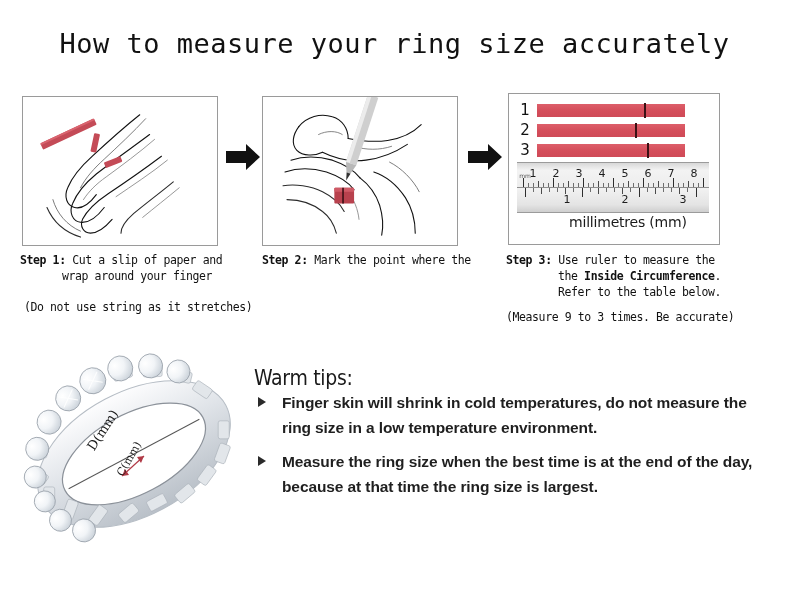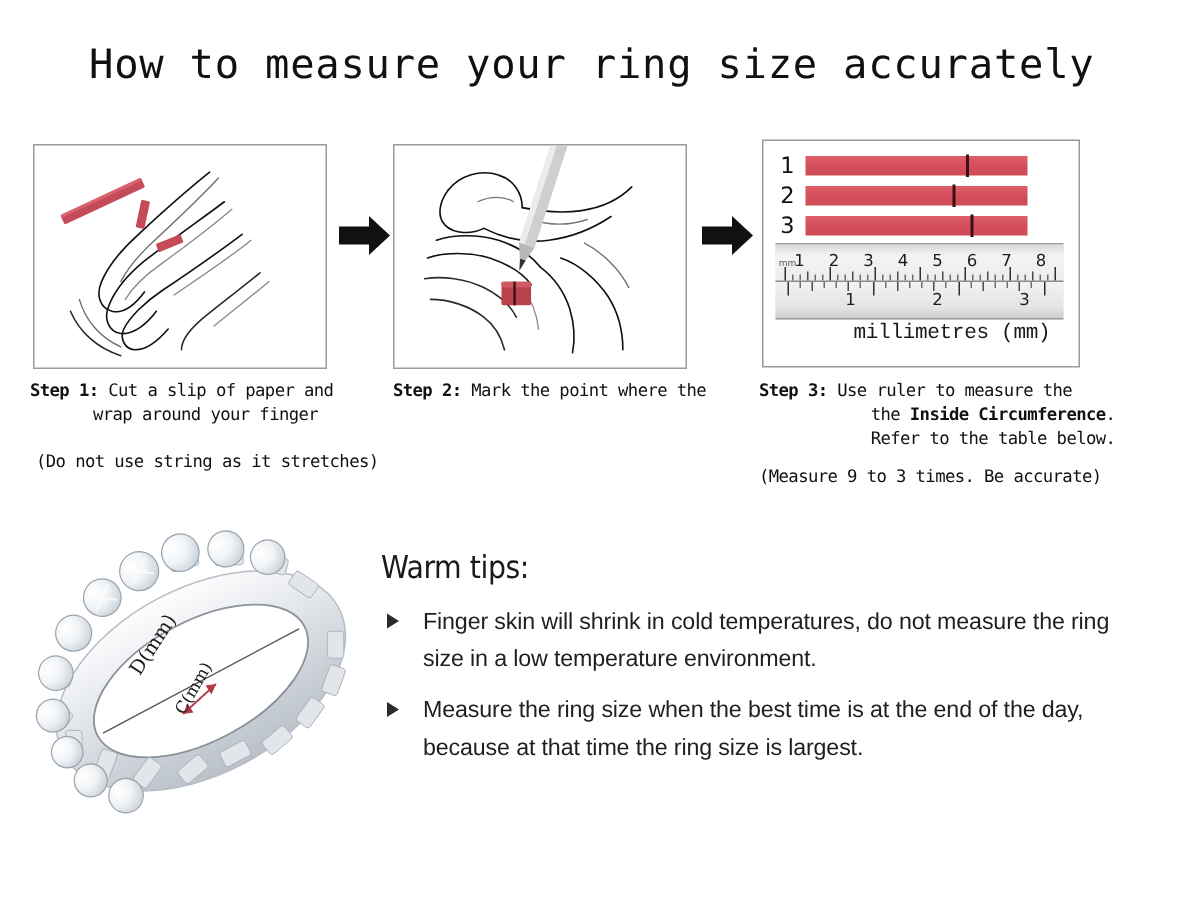--- a/index.html
+++ b/index.html
@@ -56,21 +56,21 @@
   .step-caption {
     position: absolute;
     font-family: "DejaVu Sans Mono", monospace;
     font-size: 11.5px;
     line-height: 16px;
     color: #111;
     letter-spacing: -0.4px;
   }
   .step-caption b { font-weight: 700; }
   .cap-indent { display: block; padding-left: 42px; }
-  .cap-indent-3 { display: block; padding-left: 52px; text-align: center; }
+  .cap-indent-3 { display: block; padding-left: 52px; }
 
   #caption-1 { left: 20px;  top: 252px; width: 240px; }
   #caption-2 { left: 262px; top: 252px; width: 240px; }
   #caption-3 { left: 506px; top: 252px; width: 260px; }
 
   .paren-note {
     position: absolute;
     font-family: "DejaVu Sans Mono", monospace;
     font-size: 11.5px;
     color: #111;
@@ -158,25 +158,26 @@
     left: 254px;
     top: 366px;
     font-family: "DejaVu Sans Condensed", "Liberation Sans Narrow", "Liberation Sans", sans-serif;
     font-size: 21px;
     color: #1a1a1a;
     letter-spacing: -0.3px;
   }
   #tips-list {
     position: absolute;
     left: 256px;
-    top: 402px;
+    top: 390px;
     width: 505px;
     margin: 0;
     padding: 0;
     list-style: none;
+    font-weight: bold;
   }
   #tips-list li {
     position: relative;
     padding-left: 26px;
     margin-bottom: 9px;
     font-family: "Liberation Sans", sans-serif;
     font-size: 15.5px;
     line-height: 25px;
     color: #1f1f1f;
     letter-spacing: -0.1px;
@@ -403,21 +404,21 @@
       <span class="tick minor" style="left:154px;"></span>
         <span class="tick mid" style="left:162px;"></span>
       <span class="tick minor" style="left:170px;"></span>
 
       <span class="tick-label" style="left:50px; top:5px;">1</span>
       <span class="tick-label" style="left:108px; top:5px;">2</span>
       <span class="tick-label" style="left:166px; top:5px;">3</span>
     </div>
   </div>
 
-  <div class="mm-caption" style="left:60px; top:120px;font-family:Liberation Mono, monospace;">millimetres (mm)</div>
+  <div class="mm-caption" style="left:60px; top:120px;">millimetres (mm)</div>
 </div>
 
 <div class="step-caption" id="caption-1">
   <b>Step 1:</b><span> Cut a slip of paper and</span>
   <span class="cap-indent">wrap around your finger</span>
 </div>
 <div class="paren-note" id="note-1">(Do not use string as it stretches)</div>
 
 <div class="step-caption" id="caption-2">
   <b>Step 2:</b><span> Mark the point where the</span>

